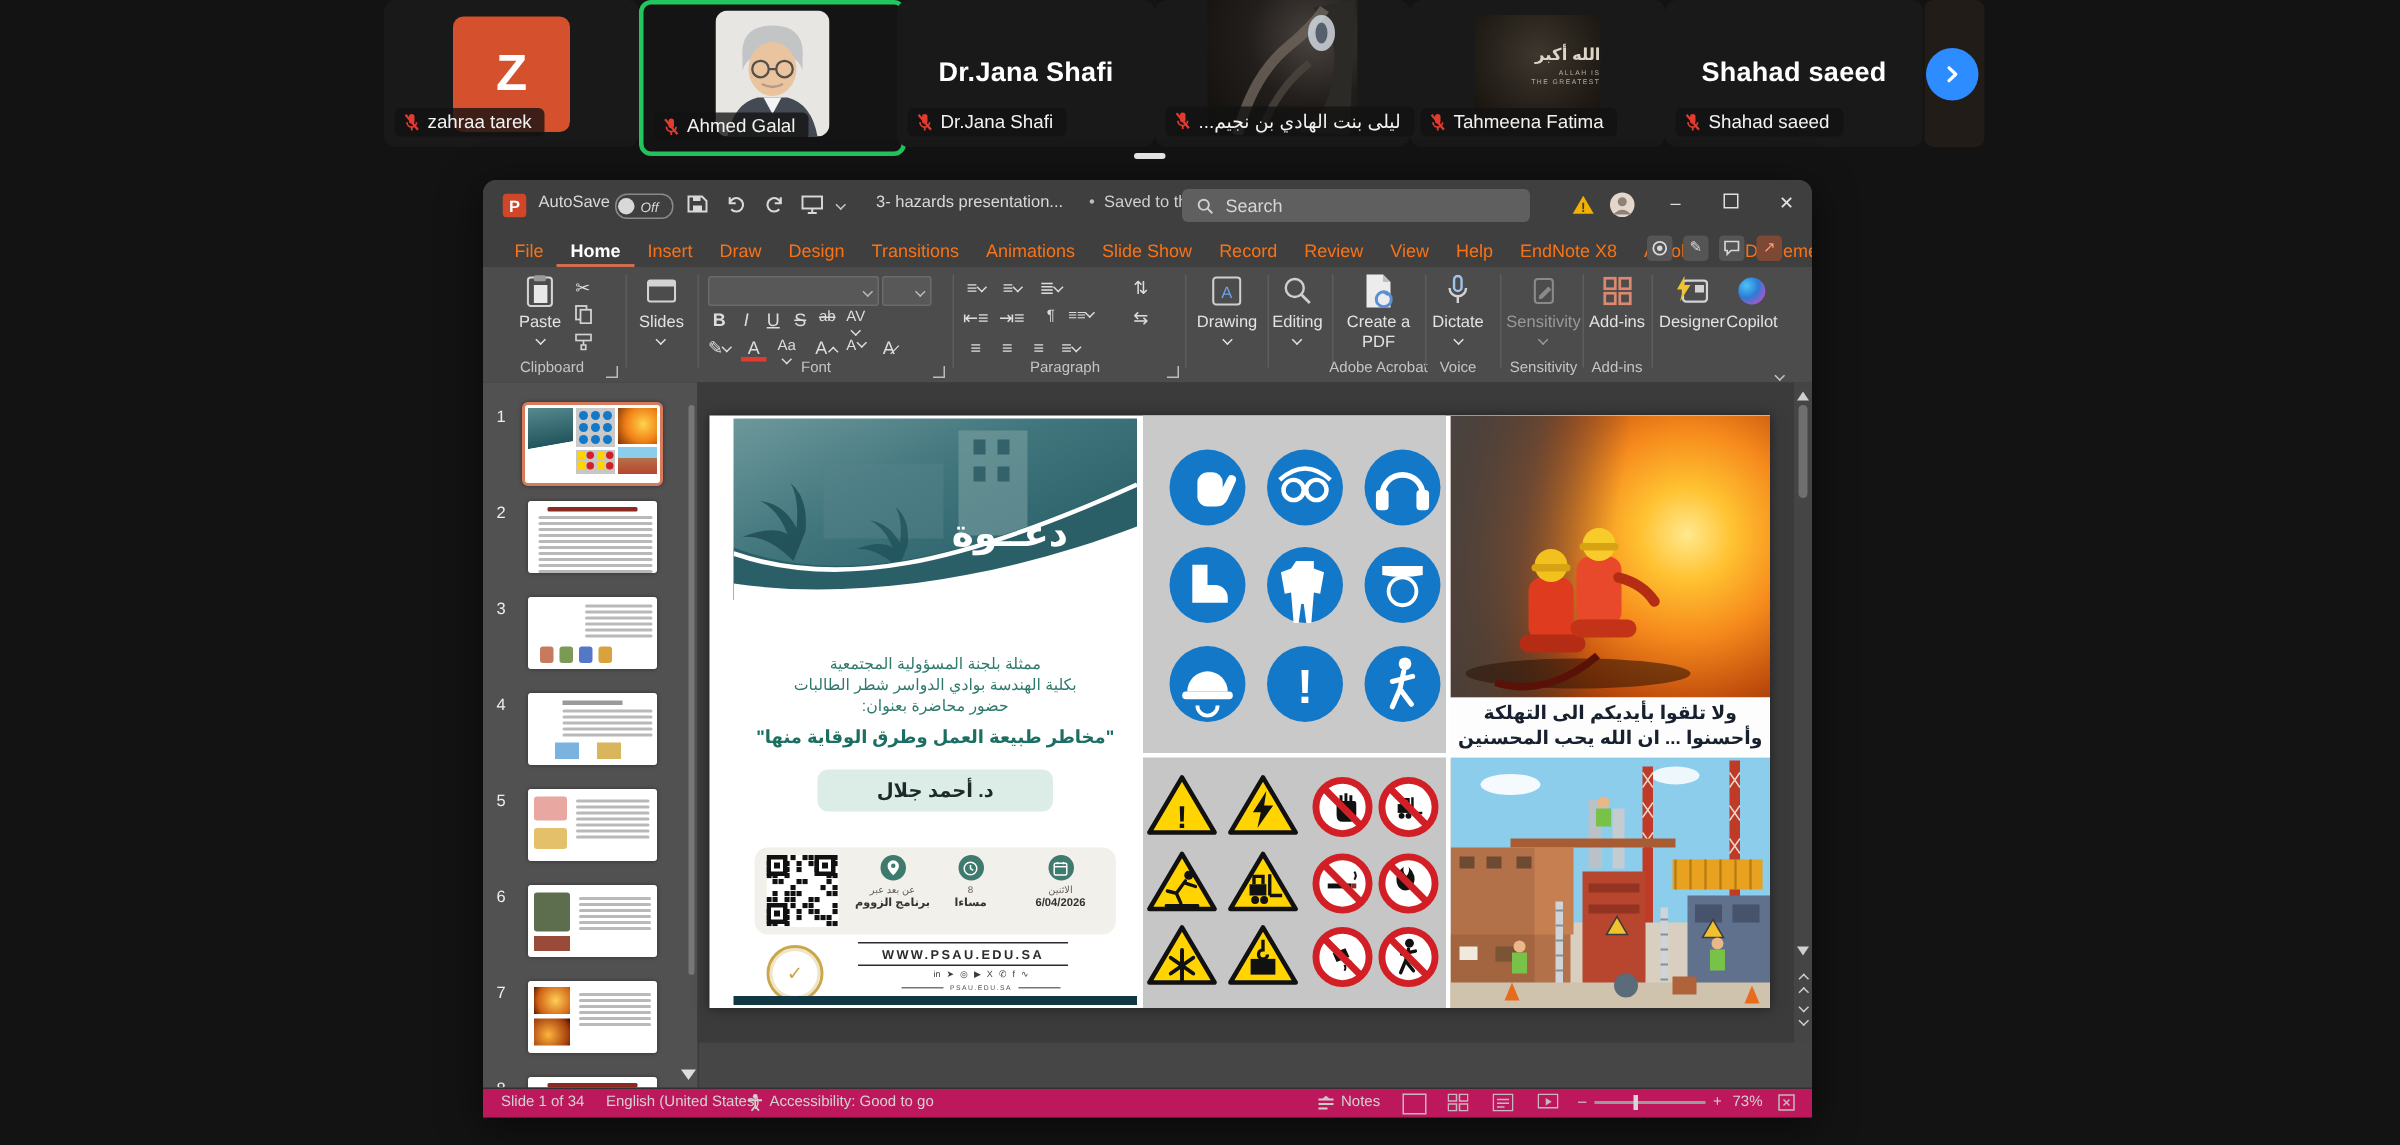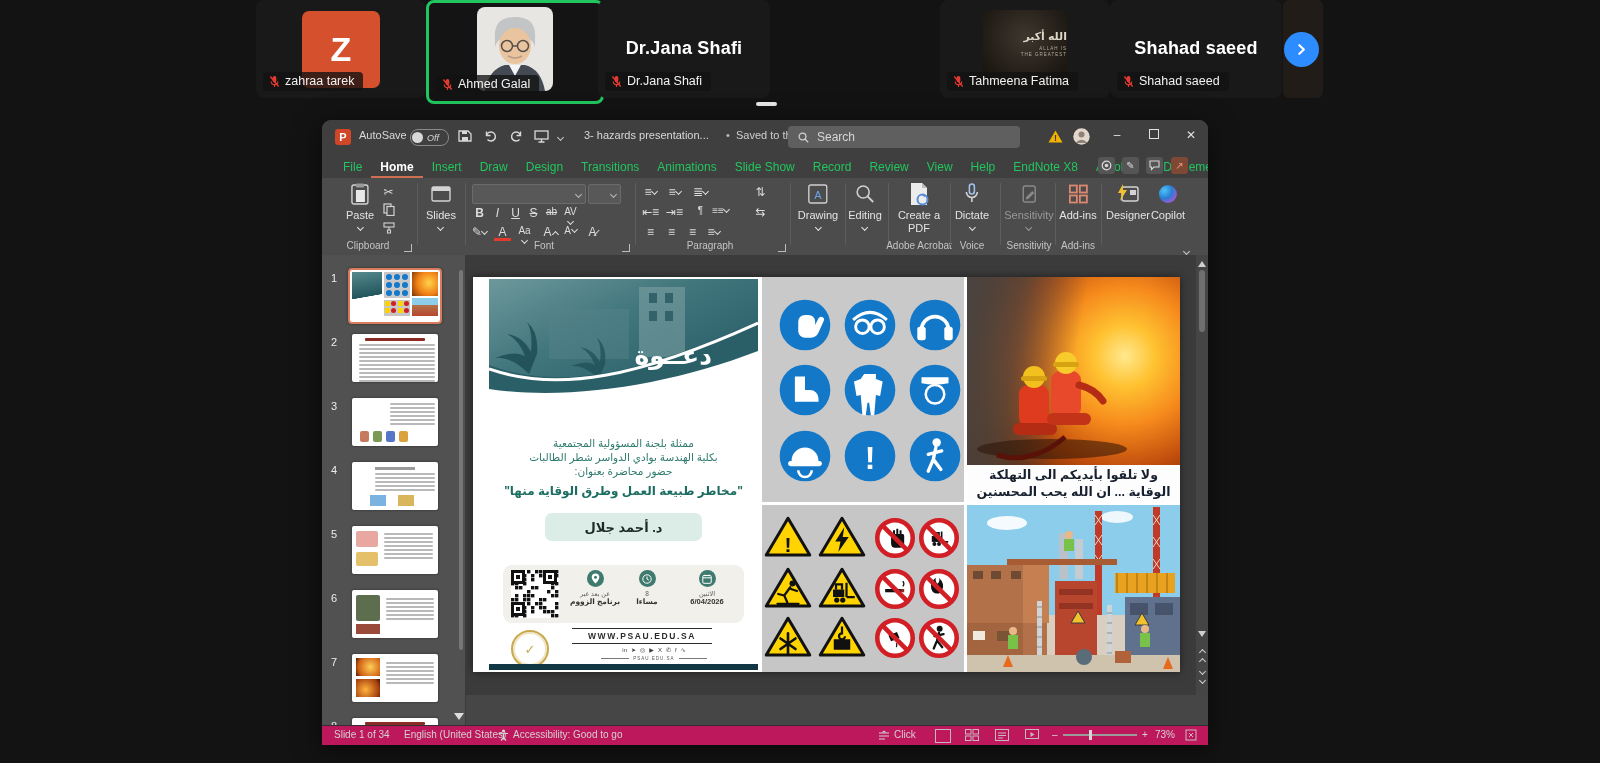--- a/index.html
+++ b/index.html
@@ -44,21 +44,21 @@
       display:flex;align-items:center;}
   .toggle .knob{width:11px;height:11px;border-radius:50%;background:#d8d8d8;margin-left:1px;}
   .toggle .tlabel{font-size:9px;color:#d8d8d8;margin-left:4px;font-style:italic;}
   #search-box{position:absolute;left:466px;top:6px;width:222px;height:22px;background:#5f5f5f;
       border-radius:4px;display:flex;align-items:center;gap:8px;padding-left:10px;color:#d6d6d6;font-size:12px;}
   .wbtn{position:absolute;top:8px;width:18px;text-align:center;color:#e0e0e0;font-size:12px;}
   .maxbox{display:inline-block;width:8px;height:8px;border:1.2px solid #e0e0e0;}
 
   #tabsrow{position:absolute;left:0;top:34px;right:0;height:24px;background:#3f3f3f;display:flex;
       align-items:flex-end;padding-left:12px;}
-  .rtab{color:#22c55e;font-size:12px;padding:3px 9px 4px 9px;white-space:nowrap;}
+  .rtab{color:#f97316;font-size:12px;padding:3px 9px 4px 9px;white-space:nowrap;}
   .rtab.active{color:#fff;font-weight:bold;border-bottom:2.5px solid #cf6f51;padding-bottom:2px;}
   .tab-icon{position:absolute;top:3px;width:17px;height:17px;border-radius:3px;background:#555;
       display:flex;align-items:center;justify-content:center;font-size:10px;color:#d8d8d8;}
 
   #ribbon{position:absolute;left:0;top:58px;right:0;height:77px;background:#4c4c4c;border-bottom:1px solid #383838;}
   .glabel{position:absolute;top:62px;font-size:10px;color:#c4c4c4;text-align:center;transform:translateX(-50%);}
   .rdiv{position:absolute;top:5px;height:62px;width:1px;background:#5d5d5d;}
   .rbtn{position:absolute;top:4px;text-align:center;color:#e3e3e3;font-size:11px;line-height:13px;transform:translateX(-50%);}
   .rbtn .ric{height:24px;display:flex;align-items:center;justify-content:center;margin-bottom:3px;}
   .rbtn.disabled{color:#999;}
@@ -187,20 +187,38 @@
     <div class="tile" style="left: 598px; width: 172px;">
       <div class="big-name">Dr.Jana Shafi</div>
       <div class="name-label">
         <svg width="11" height="13" viewBox="0 0 12 14">
           <rect x="4" y="1" width="4" height="7" rx="2" fill="#e23b30"></rect>
           <path d="M2.5 7a3.5 3.5 0 0 0 7 0" fill="none" stroke="#e23b30" stroke-width="1.3"></path>
           <line x1="6" y1="10.5" x2="6" y2="13" stroke="#e23b30" stroke-width="1.3"></line>
           <line x1="1.5" y1="1.5" x2="10.5" y2="12.5" stroke="#e23b30" stroke-width="1.6"></line>
         </svg>
         <span>Dr.Jana Shafi</span>
+      </div>
+    </div>
+    <div class="tile" style="left: 770px; width: 170px;">
+      <div class="horse-img"><svg width="100" height="90" viewBox="0 0 100 90">
+          <path d="M70 5 Q88 20 84 50 Q80 78 60 88 L95 90 L98 0 Z" fill="#2c2a27"></path>
+          <path d="M20 90 Q30 50 55 30 Q70 18 78 6" fill="none" stroke="#6e655c" stroke-width="7" opacity="0.8"></path>
+          <path d="M35 90 Q45 60 68 42" fill="none" stroke="#4e463e" stroke-width="5" opacity="0.8"></path>
+          <ellipse cx="76" cy="22" rx="9" ry="12" fill="#cfd6dd" opacity="0.85"></ellipse>
+          <ellipse cx="76" cy="22" rx="4" ry="7" fill="#55606c"></ellipse>
+        </svg></div>
+      <div class="name-label">
+        <svg width="11" height="13" viewBox="0 0 12 14">
+          <rect x="4" y="1" width="4" height="7" rx="2" fill="#e23b30"></rect>
+          <path d="M2.5 7a3.5 3.5 0 0 0 7 0" fill="none" stroke="#e23b30" stroke-width="1.3"></path>
+          <line x1="6" y1="10.5" x2="6" y2="13" stroke="#e23b30" stroke-width="1.3"></line>
+          <line x1="1.5" y1="1.5" x2="10.5" y2="12.5" stroke="#e23b30" stroke-width="1.6"></line>
+        </svg>
+        <span class="ar">ليلى بنت الهادي بن نجيم...</span>
       </div>
     </div>
     <div class="tile" style="left: 940px; width: 170px;">
       <div class="callig">
         <div class="ar" style="font-size:11px;margin-top:20px;font-weight:bold">الله أكبر</div>
         <div class="en">ALLAH IS<br>THE GREATEST</div>
       </div>
       <div class="name-label">
         <svg width="11" height="13" viewBox="0 0 12 14">
           <rect x="4" y="1" width="4" height="7" rx="2" fill="#e23b30"></rect>
@@ -908,21 +926,21 @@
             <rect x="54" y="99" width="26" height="5" rx="2.5" fill="#d8a312"></rect>
             <rect x="84" y="94" width="30" height="46" rx="9" fill="#e8492a"></rect>
             <rect x="80" y="136" width="44" height="12" rx="6" fill="#c23318"></rect>
             <circle cx="99" cy="86" r="11" fill="#f6cb2a"></circle>
             <rect x="86" y="85" width="26" height="5" rx="2.5" fill="#d8a312"></rect>
             <path d="M112 108 q16 4 24 16" fill="none" stroke="#b52c15" stroke-width="7" stroke-linecap="round"></path>
           </svg>
         </div>
         <div id="verse">
           <div class="ar">ولا تلقوا بأيديكم الى التهلكة</div>
-          <div class="ar">الوقاية ... ان الله يحب المحسنين</div>
+          <div class="ar">وأحسنوا ... ان الله يحب المحسنين</div>
         </div>
       </div>
       <div id="rb" class="panel">
         <svg width="213" height="167" viewBox="0 0 213 167">
           <rect width="213" height="110" fill="#8ccdec"></rect>
           <ellipse cx="40" cy="18" rx="20" ry="7" fill="#fff" opacity="0.9"></ellipse>
           <ellipse cx="150" cy="12" rx="16" ry="6" fill="#fff" opacity="0.85"></ellipse>
           <rect x="92" y="28" width="9" height="46" fill="#b9c2c8"></rect>
             <rect x="108" y="34" width="8" height="40" fill="#c4ccd1"></rect>
           <rect x="128" y="6" width="7" height="104" fill="#c03a28"></rect>
@@ -985,21 +1003,21 @@
     <span class="it" style="left:82px">English (United States)</span>
     <svg class="abs" style="left:176px;top:3px" width="11" height="12" viewBox="0 0 11 12">
       <circle cx="5.5" cy="2" r="1.6" fill="#d2d2d2"></circle>
         <path d="M1 4.5 h9 M5.5 4.5 v4 M5.5 8.5 l-2.5 3 M5.5 8.5 l2.5 3" stroke="#d2d2d2" stroke-width="1.2" fill="none"></path>
     </svg>
     <span class="it" style="left:191px">Accessibility: Good to go</span>
     <svg class="abs" style="left:556px;top:4px" width="12" height="11" viewBox="0 0 12 11">
       <path d="M1 3 h10 M1 6 h10 M1 9 h6" stroke="#cdcdcd" stroke-width="1.2"></path>
         <path d="M6 0.5 l2.5 2 h-5 z" fill="#cdcdcd"></path>
     </svg>
-    <span class="it" style="left:572px">Click</span>
+    <span class="it" style="left:572px">Notes</span>
     <span class="vico" style="left:613px">&nbsp;</span>
     <span class="vico" style="left:643px;border:none">
       <svg width="14" height="12" viewBox="0 0 14 12">
           <rect x="0.5" y="0.5" width="5.5" height="4.5" fill="none" stroke="#c9c9c9"></rect>
           <rect x="8" y="0.5" width="5.5" height="4.5" fill="none" stroke="#c9c9c9"></rect>
           <rect x="0.5" y="7" width="5.5" height="4.5" fill="none" stroke="#c9c9c9"></rect>
           <rect x="8" y="7" width="5.5" height="4.5" fill="none" stroke="#c9c9c9"></rect>
         </svg>
     </span>
     <span class="vico" style="left:673px;border:none">

